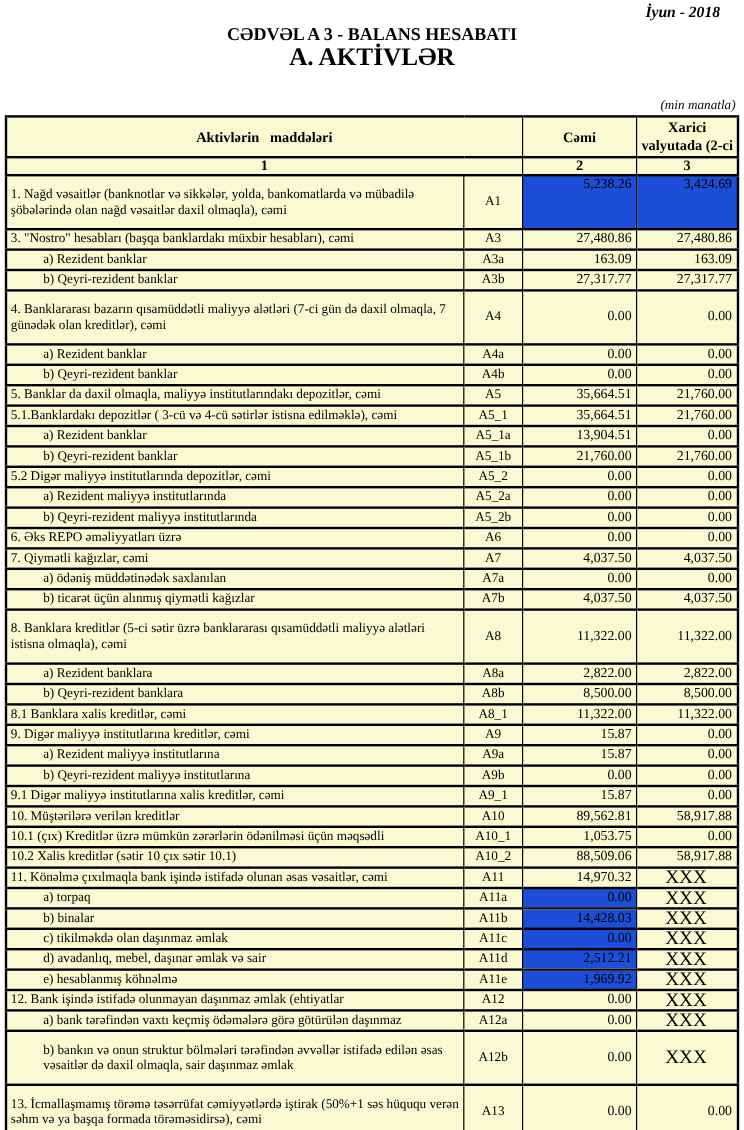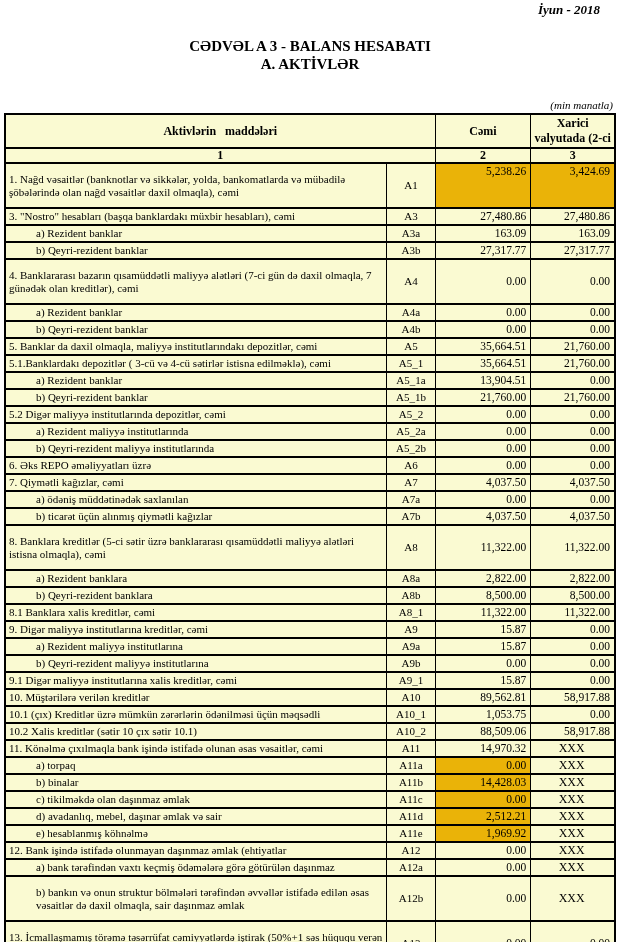--- a/index.html
+++ b/index.html
@@ -17,26 +17,26 @@
     font-size: 13px;
     line-height: 15px;
     padding: 2px 20px 0 0;
     font-family: Liberation Serif, serif;
   }
   .title {
     text-align: center;
     font-weight: bold;
     font-size: 15px;
     line-height: 18px;
-    margin-top: 20px;
+    margin-top: 3px;
   }
   .subtitle {
     text-align: center;
     font-weight: bold;
-    font-size: 15px;
+    font-size: 21px;
     line-height: 18px;
   }
   .unit-note {
     text-align: right;
     font-style: italic;
     font-size: 11px;
     line-height: 13px;
     margin-top: 26px;
     padding-right: 7px;
   }
@@ -68,22 +68,22 @@
     font-weight: bold;
     text-align: center;
   }
   th.items-h { word-spacing: 6px; }
   th.foreign-h { white-space: pre-line; }
   tr.colnum-row th { font-size: 12px; line-height: 13px; padding: 0 2px; }
   td.lbl { text-align: left; padding-left: 3px; }
   td.lbl.ind { padding-left: 30px; }
   td.code { text-align: center; }
   td.num { text-align: right; padding-right: 4px; font-size: 11.5px; }
-  td.num.xxx { text-align: center; font-size: 12px; font-family: Liberation Serif, serif; }
-  td.white { background: #eab308; }
+  td.num.xxx { text-align: center; font-size: 16px; font-family: Liberation Serif, serif; }
+  td.white { background: #1d4ed8; }
   td.vtop { vertical-align: top; }
   tr.tall { height: 45px; padding-left: 28px; }
 </style>
 </head>
 <body>
 
 <div class="page">
 
   <div class="date-line">İyun - 2018</div>
 

